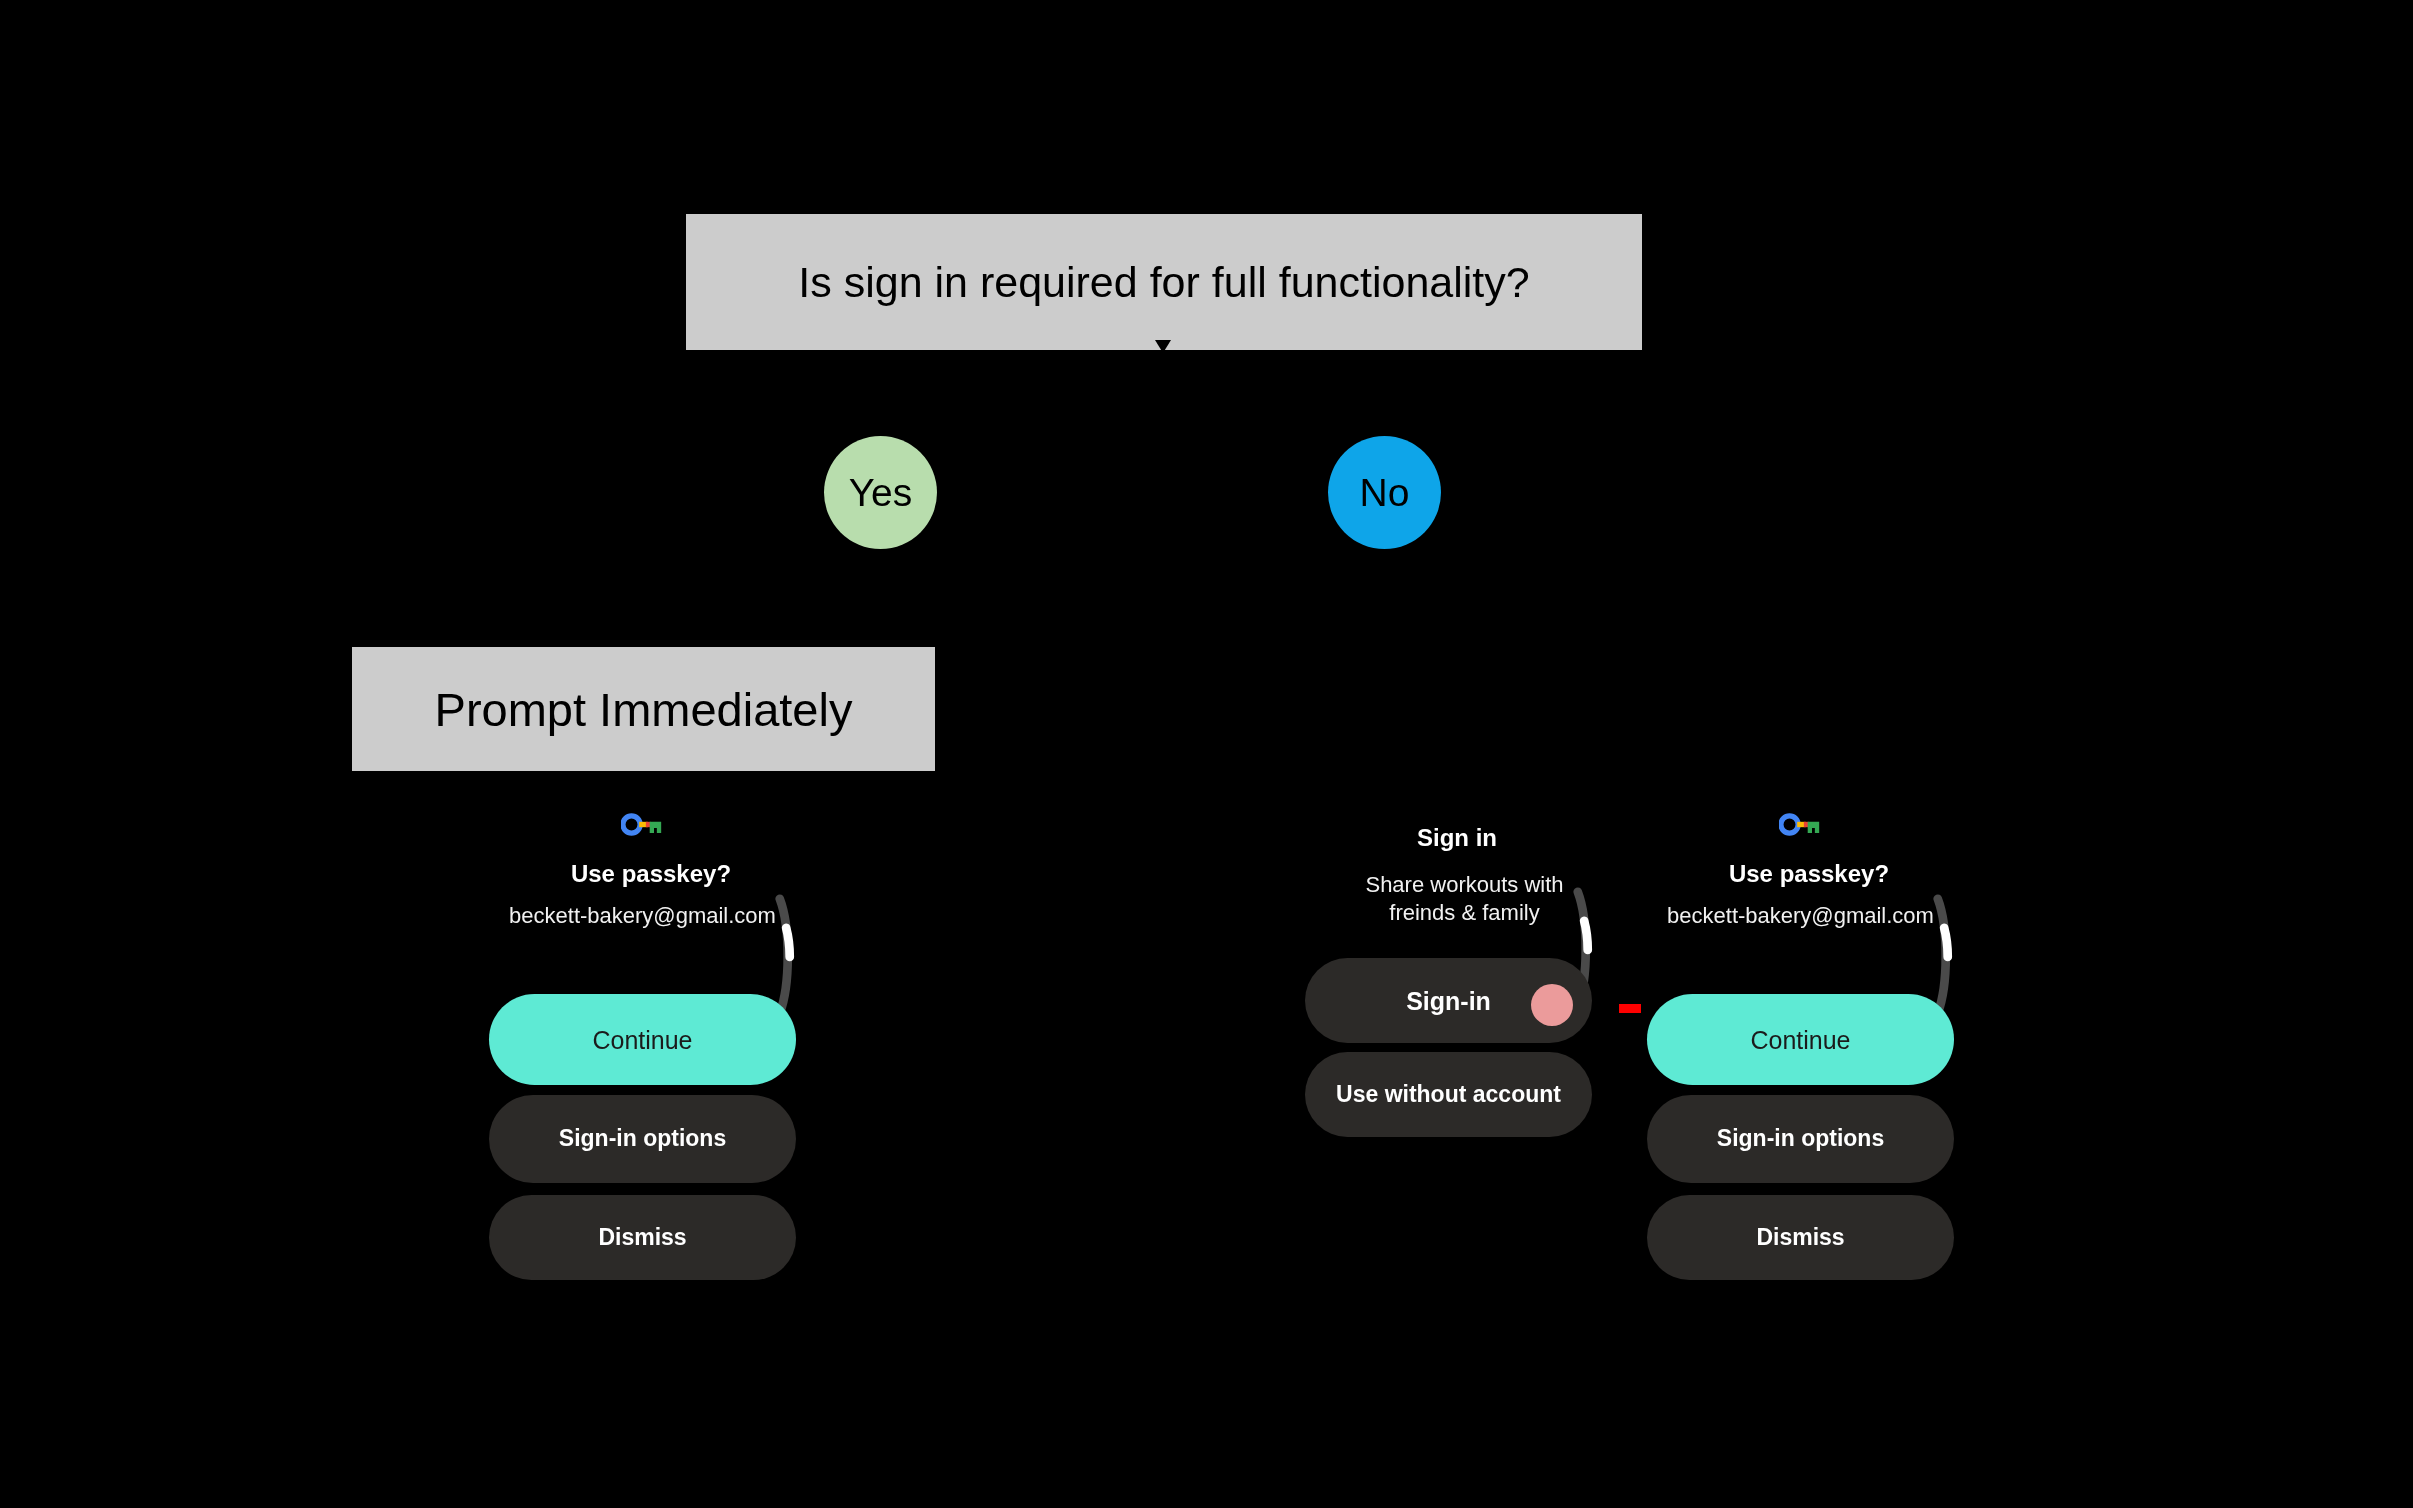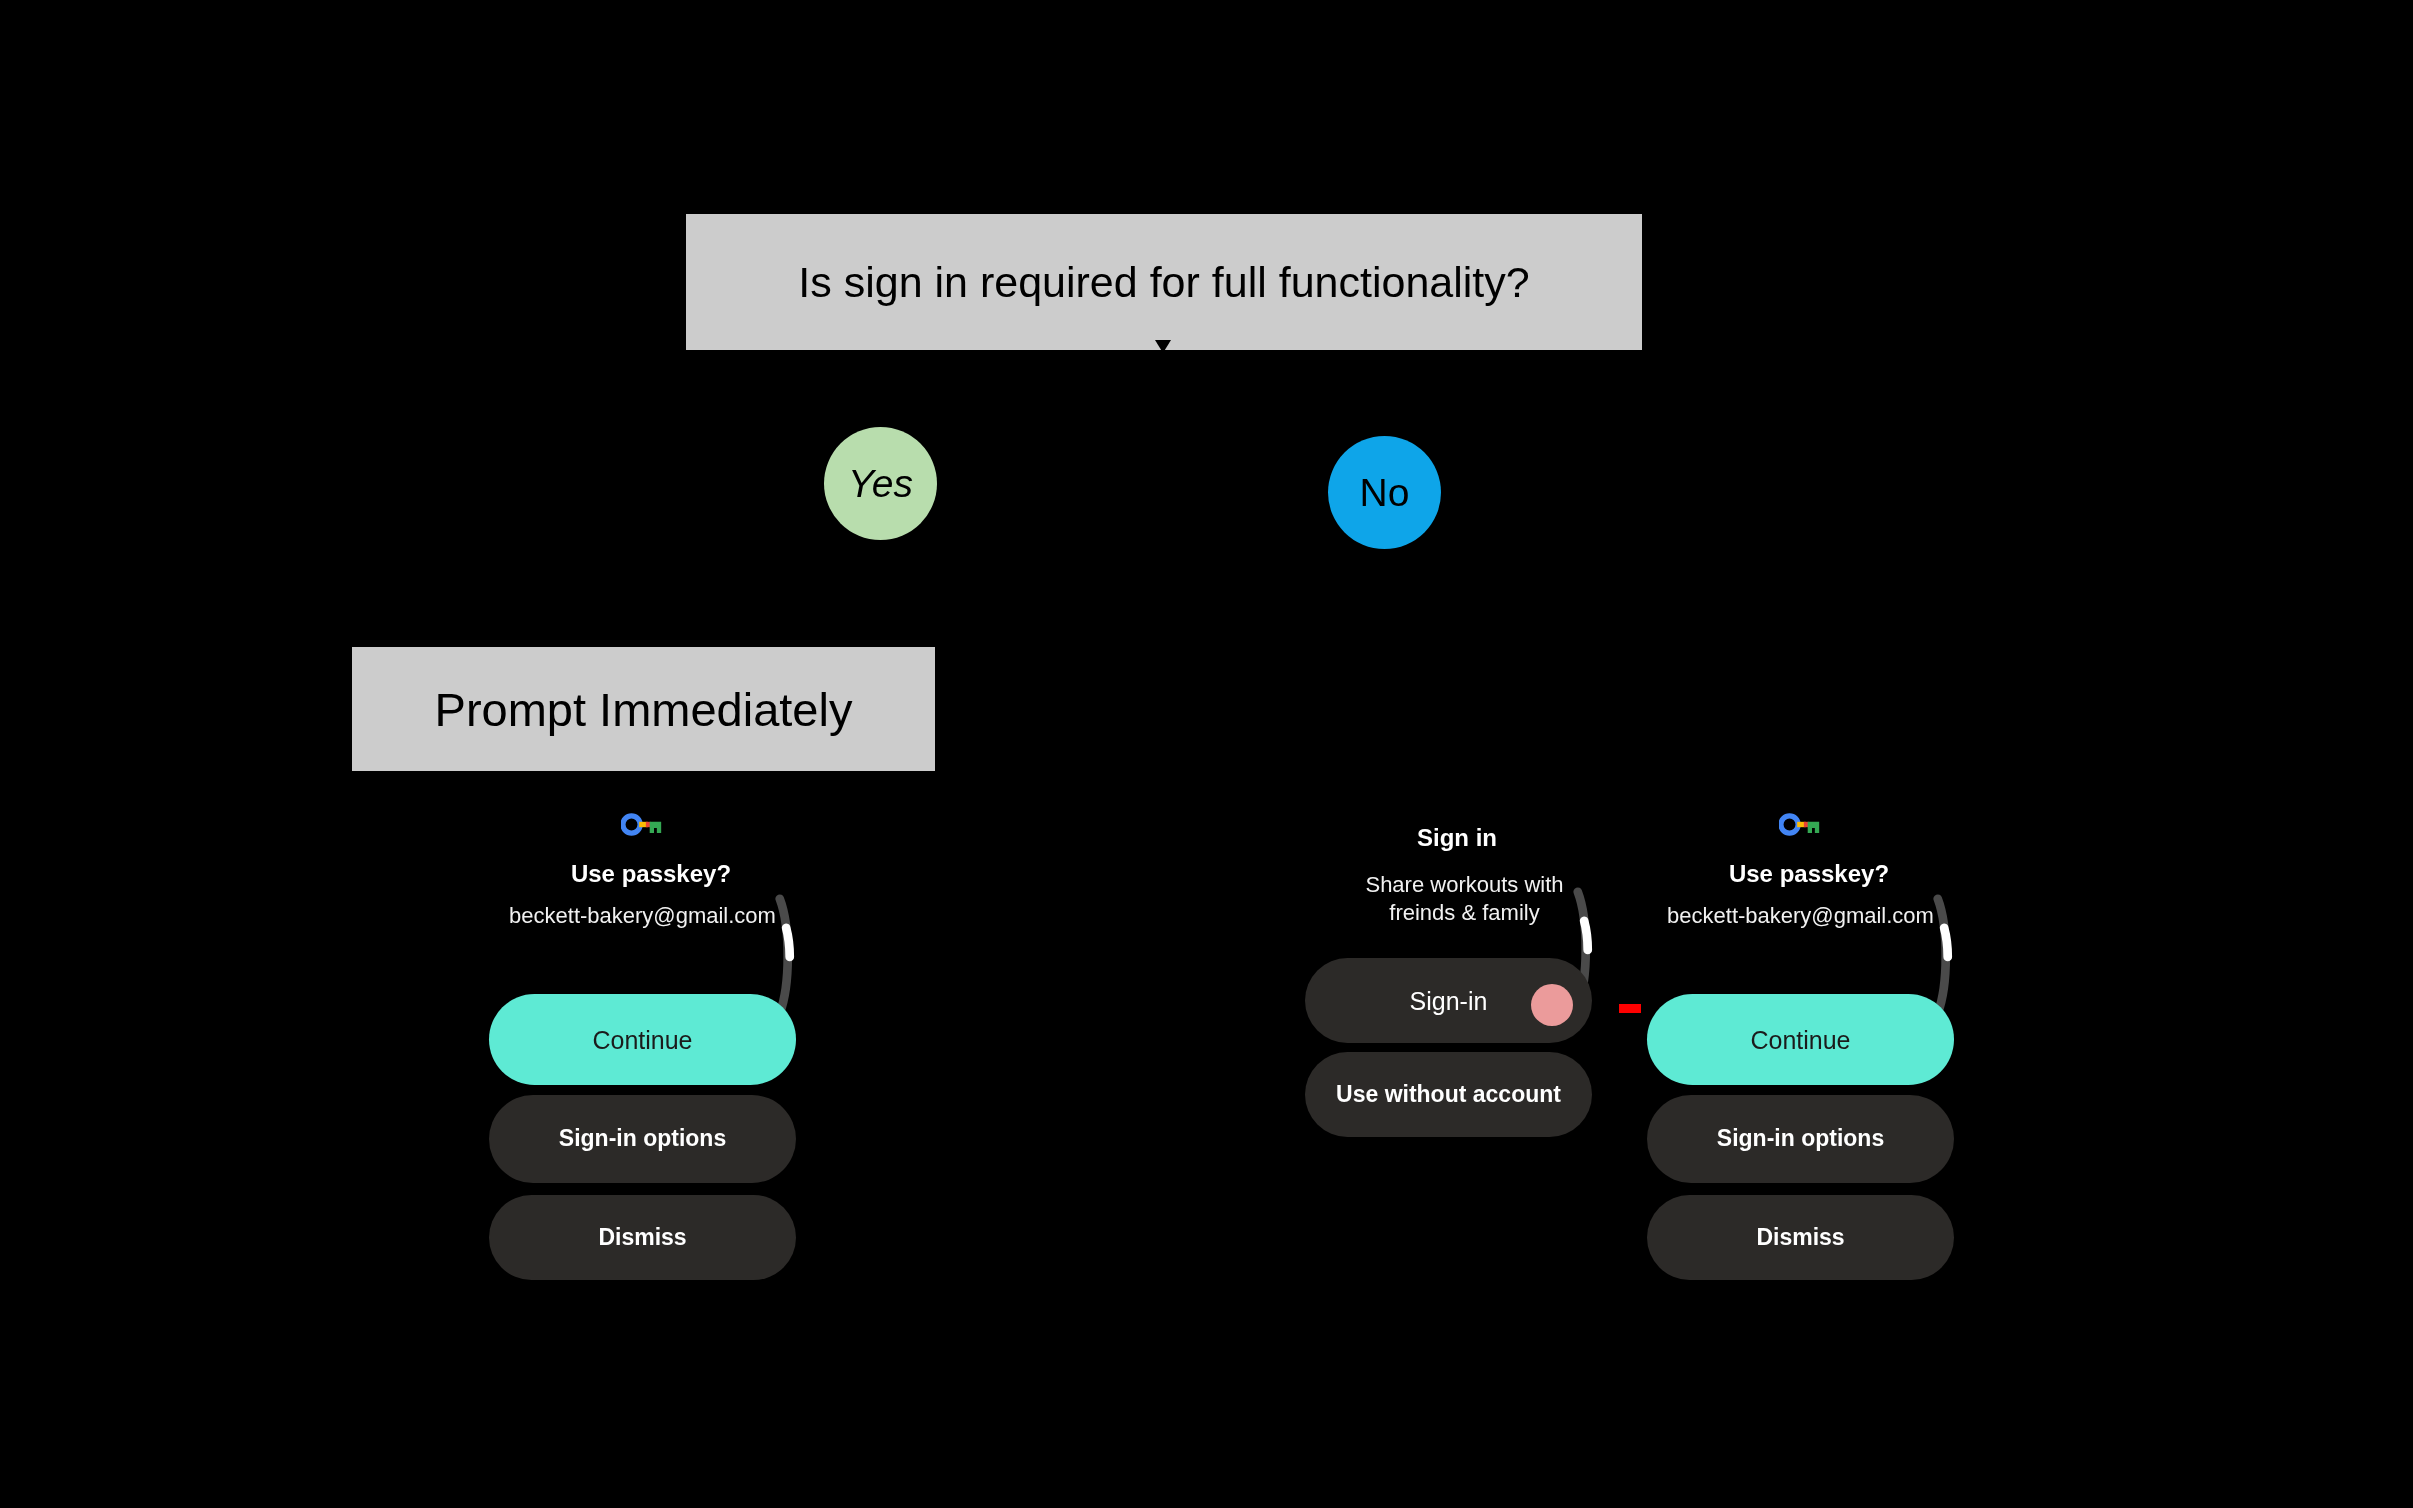--- a/index.html
+++ b/index.html
@@ -59,24 +59,23 @@
     position: absolute;
     border-radius: 50%;
     display: flex;
     align-items: center;
     justify-content: center;
     color: #000000;
     font-size: 39px;
     box-sizing: border-box;
   }
   #bubble-yes {
-    left: 824px; top: 427px;
+    left: 824px; top: 436px;
     width: 113px; height: 113px;
     background: #b8ddad;
-    font-style: italic;
   }
   #bubble-no {
     left: 1328px; top: 436px;
     width: 113px; height: 113px;
     background: #0ea5e9;
   }
 
   
   .connector-arrow {
     position: absolute;
@@ -235,21 +234,21 @@
 
     <div class="card-title" style="top:24px;">Sign in</div>
 
     <div class="card-sub" style="top:70px;margin-left:32px;">Share workouts with freinds &amp; family</div>
 
     <svg class="scroll-arc" viewBox="0 0 34 130" style="left:270px; top:85px;">
       <path d="M9 6 C20 35, 20 95, 9 124" stroke="#4a4a4a" stroke-width="9" fill="none" stroke-linecap="round"></path>
       <path d="M15.6 36 C18.6 47, 19.3 58, 19.3 66" stroke="#ffffff" stroke-width="9" fill="none" stroke-linecap="round"></path>
     </svg>
 
-    <div class="pill-btn regular-weight" style="top:157px; height:85px;">Sign-in</div>
+    <div class="pill-btn regular-weight" style="top:157px; height:85px;font-weight:bold;">Sign-in</div>
 
     <div class="touch-dot" style="left:232px; top:183px; width:42px; height:42px;"></div>
 
     <div class="pill-btn" style="top:251px; height:85px;">Use without account</div>
   </div>
 
   <div class="red-arrow-shaft" style="left:1619px; top:1004px; width:45px;"></div>
   <div class="red-arrow-head" style="left:1663px; top:994px;"></div>
 
   <div class="screen-card" id="card-right">

